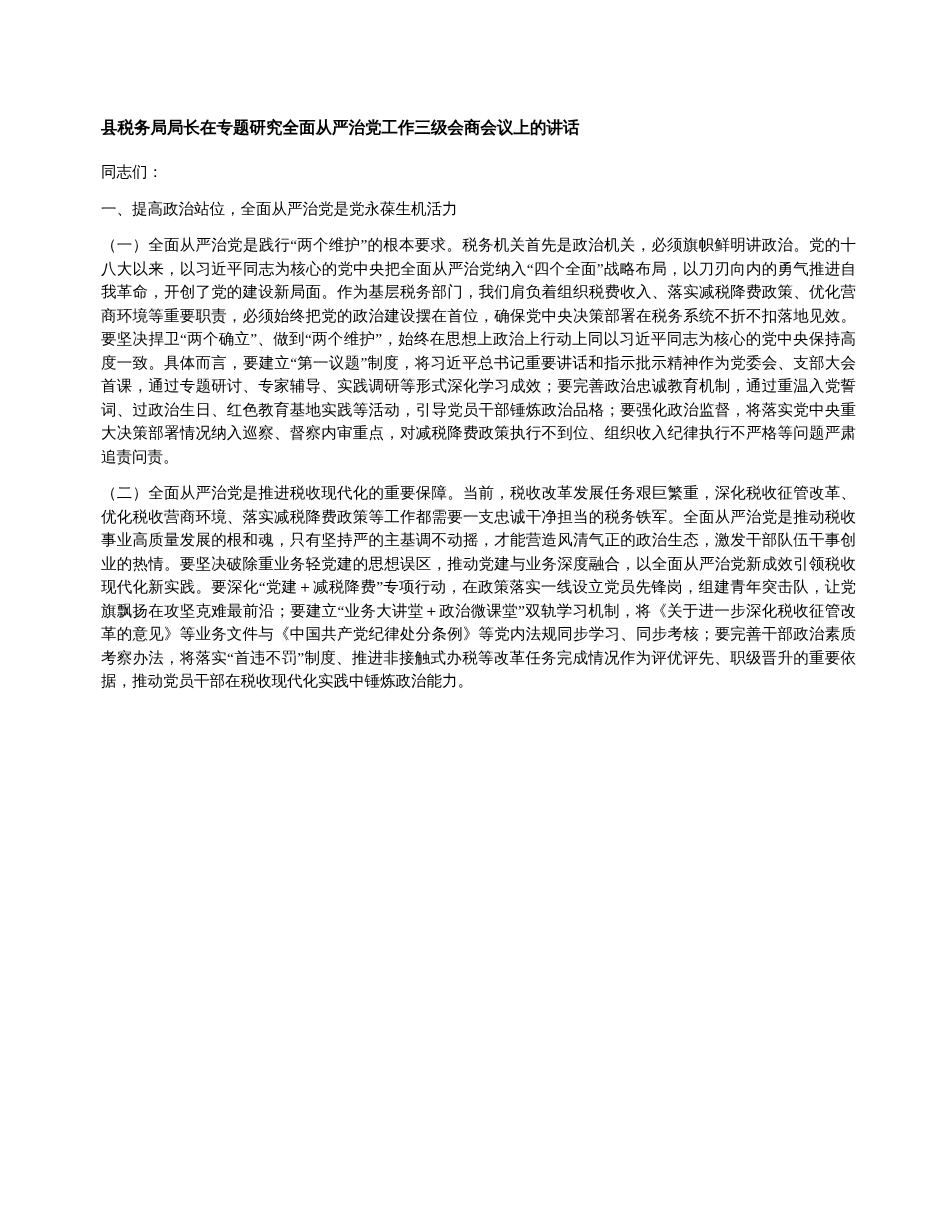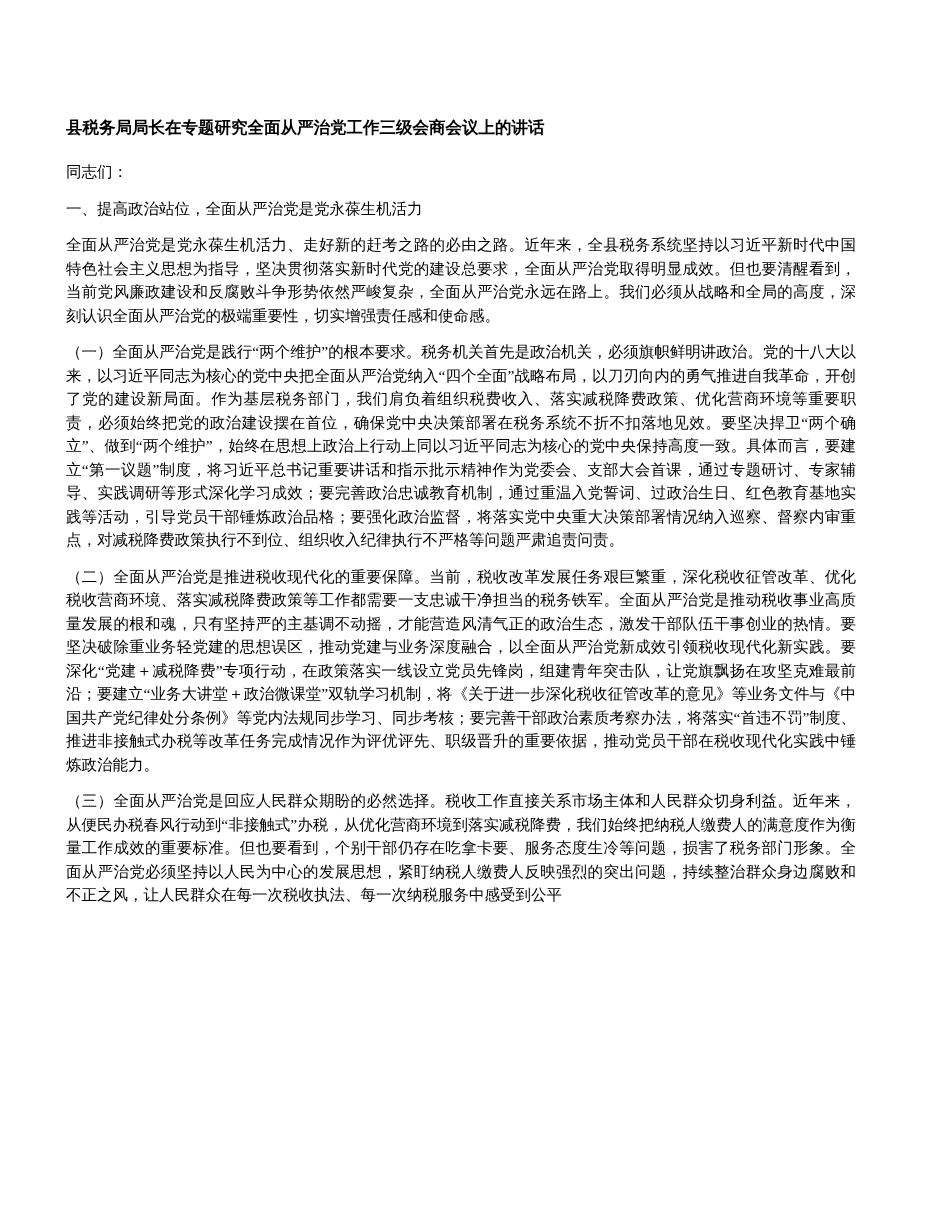--- a/index.html
+++ b/index.html
@@ -6,21 +6,21 @@
     margin: 0;
     padding: 0;
     background: #ffffff;
   }
   .page {
     position: relative;
     width: 950px;
     height: 1230px;
     box-sizing: border-box;
     background: #ffffff;
-    padding: 116px 94px 0 66px;
+    padding: 116px 94px 0 101px;
     overflow: hidden;
     font-family: "Liberation Serif", "DejaVu Serif", serif;
     color: #000000;
   }
   .doc-title {
     margin: 0 0 20px 0;
     font-size: 16.5px;
     line-height: 24px;
     font-weight: 700;
     text-align: left;
@@ -46,21 +46,19 @@
 
 <div class="page">
 
   <h1 class="doc-title">县税务局局长在专题研究全面从严治党工作三级会商会议上的讲话</h1>
 
   <p class="doc-para salutation">同志们：</p>
 
 
   <p class="doc-para section-heading">一、提高政治站位，全面从严治党是党永葆生机活力</p>
 
-  <p class="doc-para">全面从严治党是党永葆生机活力、走好新的赶考之路的必由之路。近年来，全县税务系统坚持以习近平新时代中国特色社会主义思想为指导，坚决贯彻落实新时代党的建设总要求，全面从严治党取得明显成效。但也要清醒看到，当前党风廉政建设和反腐败斗争形势依然严峻复杂，全面从严治党永远在路上。我们必须从战略和全局的高度，深刻认识全面从严治党的极端重要性，切实增强责任感和使命感。</p>
 
   <p class="doc-para">（一）全面从严治党是践行“两个维护”的根本要求。税务机关首先是政治机关，必须旗帜鲜明讲政治。党的十八大以来，以习近平同志为核心的党中央把全面从严治党纳入“四个全面”战略布局，以刀刃向内的勇气推进自我革命，开创了党的建设新局面。作为基层税务部门，我们肩负着组织税费收入、落实减税降费政策、优化营商环境等重要职责，必须始终把党的政治建设摆在首位，确保党中央决策部署在税务系统不折不扣落地见效。要坚决捍卫“两个确立”、做到“两个维护”，始终在思想上政治上行动上同以习近平同志为核心的党中央保持高度一致。具体而言，要建立“第一议题”制度，将习近平总书记重要讲话和指示批示精神作为党委会、支部大会首课，通过专题研讨、专家辅导、实践调研等形式深化学习成效；要完善政治忠诚教育机制，通过重温入党誓词、过政治生日、红色教育基地实践等活动，引导党员干部锤炼政治品格；要强化政治监督，将落实党中央重大决策部署情况纳入巡察、督察内审重点，对减税降费政策执行不到位、组织收入纪律执行不严格等问题严肃追责问责。</p>
 
   <p class="doc-para">（二）全面从严治党是推进税收现代化的重要保障。当前，税收改革发展任务艰巨繁重，深化税收征管改革、优化税收营商环境、落实减税降费政策等工作都需要一支忠诚干净担当的税务铁军。全面从严治党是推动税收事业高质量发展的根和魂，只有坚持严的主基调不动摇，才能营造风清气正的政治生态，激发干部队伍干事创业的热情。要坚决破除重业务轻党建的思想误区，推动党建与业务深度融合，以全面从严治党新成效引领税收现代化新实践。要深化“党建＋减税降费”专项行动，在政策落实一线设立党员先锋岗，组建青年突击队，让党旗飘扬在攻坚克难最前沿；要建立“业务大讲堂＋政治微课堂”双轨学习机制，将《关于进一步深化税收征管改革的意见》等业务文件与《中国共产党纪律处分条例》等党内法规同步学习、同步考核；要完善干部政治素质考察办法，将落实“首违不罚”制度、推进非接触式办税等改革任务完成情况作为评优评先、职级晋升的重要依据，推动党员干部在税收现代化实践中锤炼政治能力。</p>
 
-  <p class="doc-para">（三）全面从严治党是回应人民群众期盼的必然选择。税收工作直接关系市场主体和人民群众切身利益。近年来，从便民办税春风行动到“非接触式”办税，从优化营商环境到落实减税降费，我们始终把纳税人缴费人的满意度作为衡量工作成效的重要标准。但也要看到，个别干部仍存在吃拿卡要、服务态度生冷等问题，损害了税务部门形象。全面从严治党必须坚持以人民为中心的发展思想，紧盯纳税人缴费人反映强烈的突出问题，持续整治群众身边腐败和不正之风，让人民群众在每一次税收执法、每一次纳税服务中感受到公平</p>
 
 </div>
 
 </body></html>

